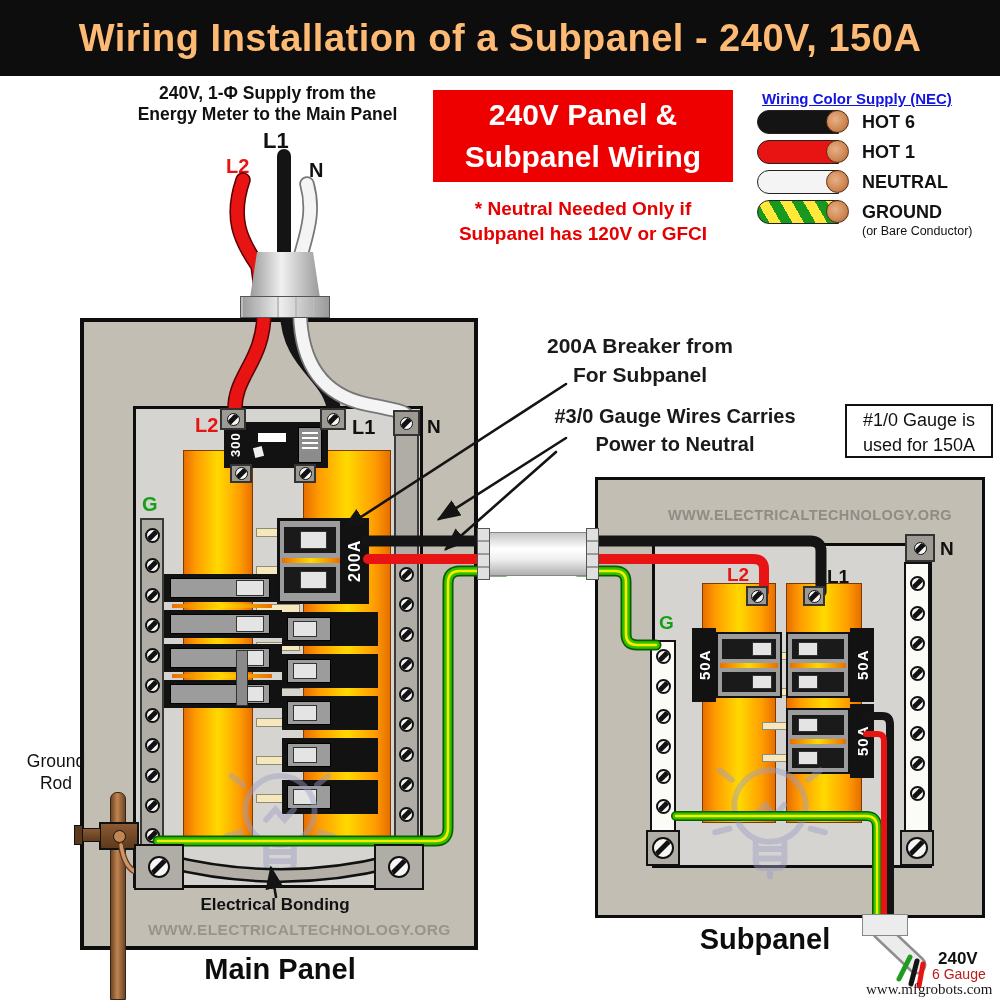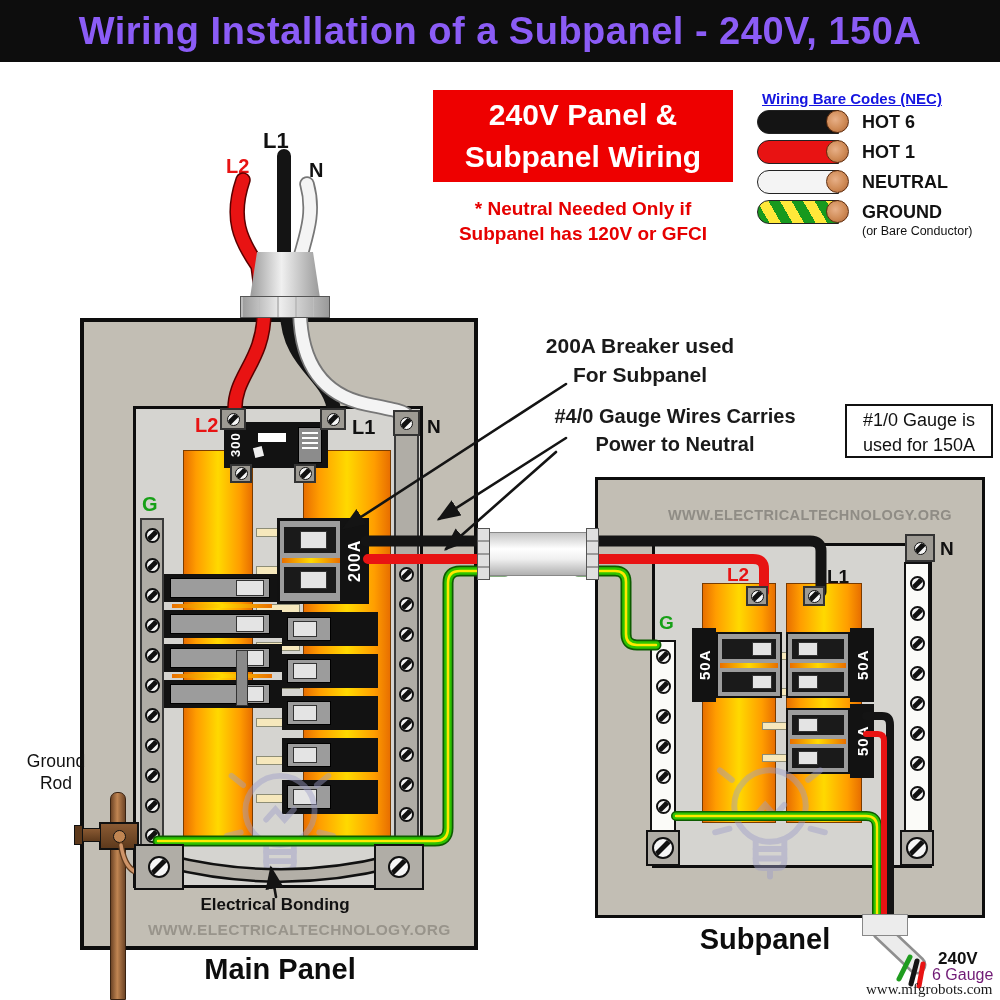--- a/index.html
+++ b/index.html
@@ -36,38 +36,42 @@
   .copper { position:absolute; width:23px; height:23px; border-radius:50%; border:1.5px solid #5e2d0e; background:radial-gradient(circle at 40% 40%, #e8b088 0%, #cf8a55 55%, #a9623a 100%); }
   .legend-label { position:absolute; font-weight:bold; font-size:18px; color:#111; }
   .note-small { font-size:12.5px; color:#111; }
   .gray-url { color:#98948b; font-weight:bold; letter-spacing:0.4px; }
 </style>
 </head>
 <body>
 
 <div id="stage">
 
-  <div class="abs" style="left:0;top:0;width:1000px;height:62px;background:#0d0d0d;color:#8b5cf6;display:flex;align-items:center;justify-content:center;">
+  <div class="abs" style="left:0;top:0;width:1000px;height:76px;background:#0d0d0d;color:#fdba74;display:flex;align-items:center;justify-content:center;">
     <div style="font-size:38px;font-weight:bold;letter-spacing:0.5px;">Wiring Installation of a Subpanel - 240V, 150A</div>
   </div>
 
+  <div class="abs ctr bold" style="left:100px;top:83px;width:335px;font-size:17.5px;line-height:21px;color:#111;">
+    <div>240V, 1-Φ Supply from the</div>
+    <div>Energy Meter to the Main Panel</div>
+  </div>
   <div class="abs bold" style="left:263px;top:128px;font-size:22px;color:#111;">L1</div>
   <div class="abs bold" style="left:226px;top:155px;font-size:20px;color:#e81313;">L2</div>
   <div class="abs bold" style="left:309px;top:159px;font-size:20px;color:#111;">N</div>
 
   <div class="abs ctr" style="left:433px;top:90px;width:300px;height:92px;background:#ee0000;color:#fff;font-weight:bold;font-size:30px;line-height:42px;padding-top:4px;">
     <div>240V Panel &amp;</div>
     <div>Subpanel Wiring</div>
   </div>
   <div class="abs ctr bold" style="left:418px;top:196px;width:330px;font-size:19px;line-height:25px;color:#e60000;">
     <div>* Neutral Needed Only if</div>
     <div>Subpanel has 120V or GFCI</div>
   </div>
 
-  <div class="abs bold" style="left:762px;top:90px;font-size:15px;color:#1414e0;text-decoration:underline;">Wiring Bare Codes (NEC)</div>
+  <div class="abs bold" style="left:762px;top:90px;font-size:15px;color:#1414e0;text-decoration:underline;">Wiring Color Supply (NEC)</div>
 
   <div class="lwire" style="left:757px;top:110px;width:82px;background:#141414;"></div>
   <div class="copper" style="left:826px;top:110px;"></div>
   <div class="legend-label" style="left:862px;top:112px;">HOT 6</div>
 
   <div class="lwire" style="left:757px;top:140px;width:82px;background:#e81313;"></div>
   <div class="copper" style="left:826px;top:140px;"></div>
   <div class="legend-label" style="left:862px;top:142px;">HOT 1</div>
 
   <div class="lwire" style="left:757px;top:170px;width:82px;background:#f4f4f4;"></div>
@@ -388,33 +392,33 @@
     <div style="width:13px;height:13px;border-radius:50%;border:1.5px solid #111;background:#c08552;"></div>
   </div>
   <div class="abs" style="left:80px;top:828px;width:21px;height:14px;z-index:11;background:linear-gradient(180deg,#8a5a33,#5e3a1c);border:1.5px solid #111;"></div>
   <div class="abs" style="left:74px;top:825px;width:9px;height:20px;z-index:11;background:#5e3a1c;border:1.5px solid #111;"></div>
   <div class="abs ctr" style="left:2px;top:750px;width:108px;font-size:17.5px;line-height:22px;color:#111;z-index:50;">
     <div>Ground</div>
     <div>Rod</div>
   </div>
 
   <div class="abs ctr bold" style="left:480px;top:331px;width:320px;font-size:21px;line-height:29px;color:#1a1a1a;z-index:50;">
-    <div>200A Breaker used</div>
+    <div>200A Breaker from</div>
     <div>For Subpanel</div>
   </div>
   <div class="abs ctr bold" style="left:505px;top:402px;width:340px;font-size:20px;line-height:28px;color:#1a1a1a;z-index:50;">
-    <div>#4/0 Gauge Wires Carries</div>
+    <div>#3/0 Gauge Wires Carries</div>
     <div>Power to Neutral</div>
   </div>
   <div class="abs ctr" style="left:845px;top:404px;width:148px;height:54px;border:2px solid #111;background:#fff;font-size:18px;line-height:25px;color:#111;padding-top:2px;z-index:50;">
     <div>#1/0 Gauge is</div>
     <div>used for 150A</div>
   </div>
 
   <div class="abs ctr bold" style="left:180px;top:895px;width:190px;font-size:17px;color:#111;z-index:50;">Electrical Bonding</div>
   <div class="abs gray-url" style="left:148px;top:921px;font-size:15.5px;z-index:50;">WWW.ELECTRICALTECHNOLOGY.ORG</div>
   <div class="abs ctr bold" style="left:655px;top:923px;width:220px;font-size:29px;color:#0d0d0d;z-index:50;">Subpanel</div>
   <div class="abs ctr bold" style="left:140px;top:953px;width:280px;font-size:29px;color:#0d0d0d;z-index:50;">Main Panel</div>
   <div class="abs bold" style="left:938px;top:949px;font-size:17px;color:#111;z-index:50;">240V</div>
-  <div class="abs" style="left:932px;top:966px;font-size:16px;color:#701a75;z-index:50;">6 Gauge</div>
+  <div class="abs" style="left:932px;top:966px;font-size:14px;color:#b91c1c;z-index:50;">6 Gauge</div>
   <div class="abs" style="left:866px;top:981px;font-size:15px;color:#1a1a1a;font-family:'Liberation Serif',serif;z-index:50;">www.mfgrobots.com</div>
 
 </div>
 
 </body></html>

